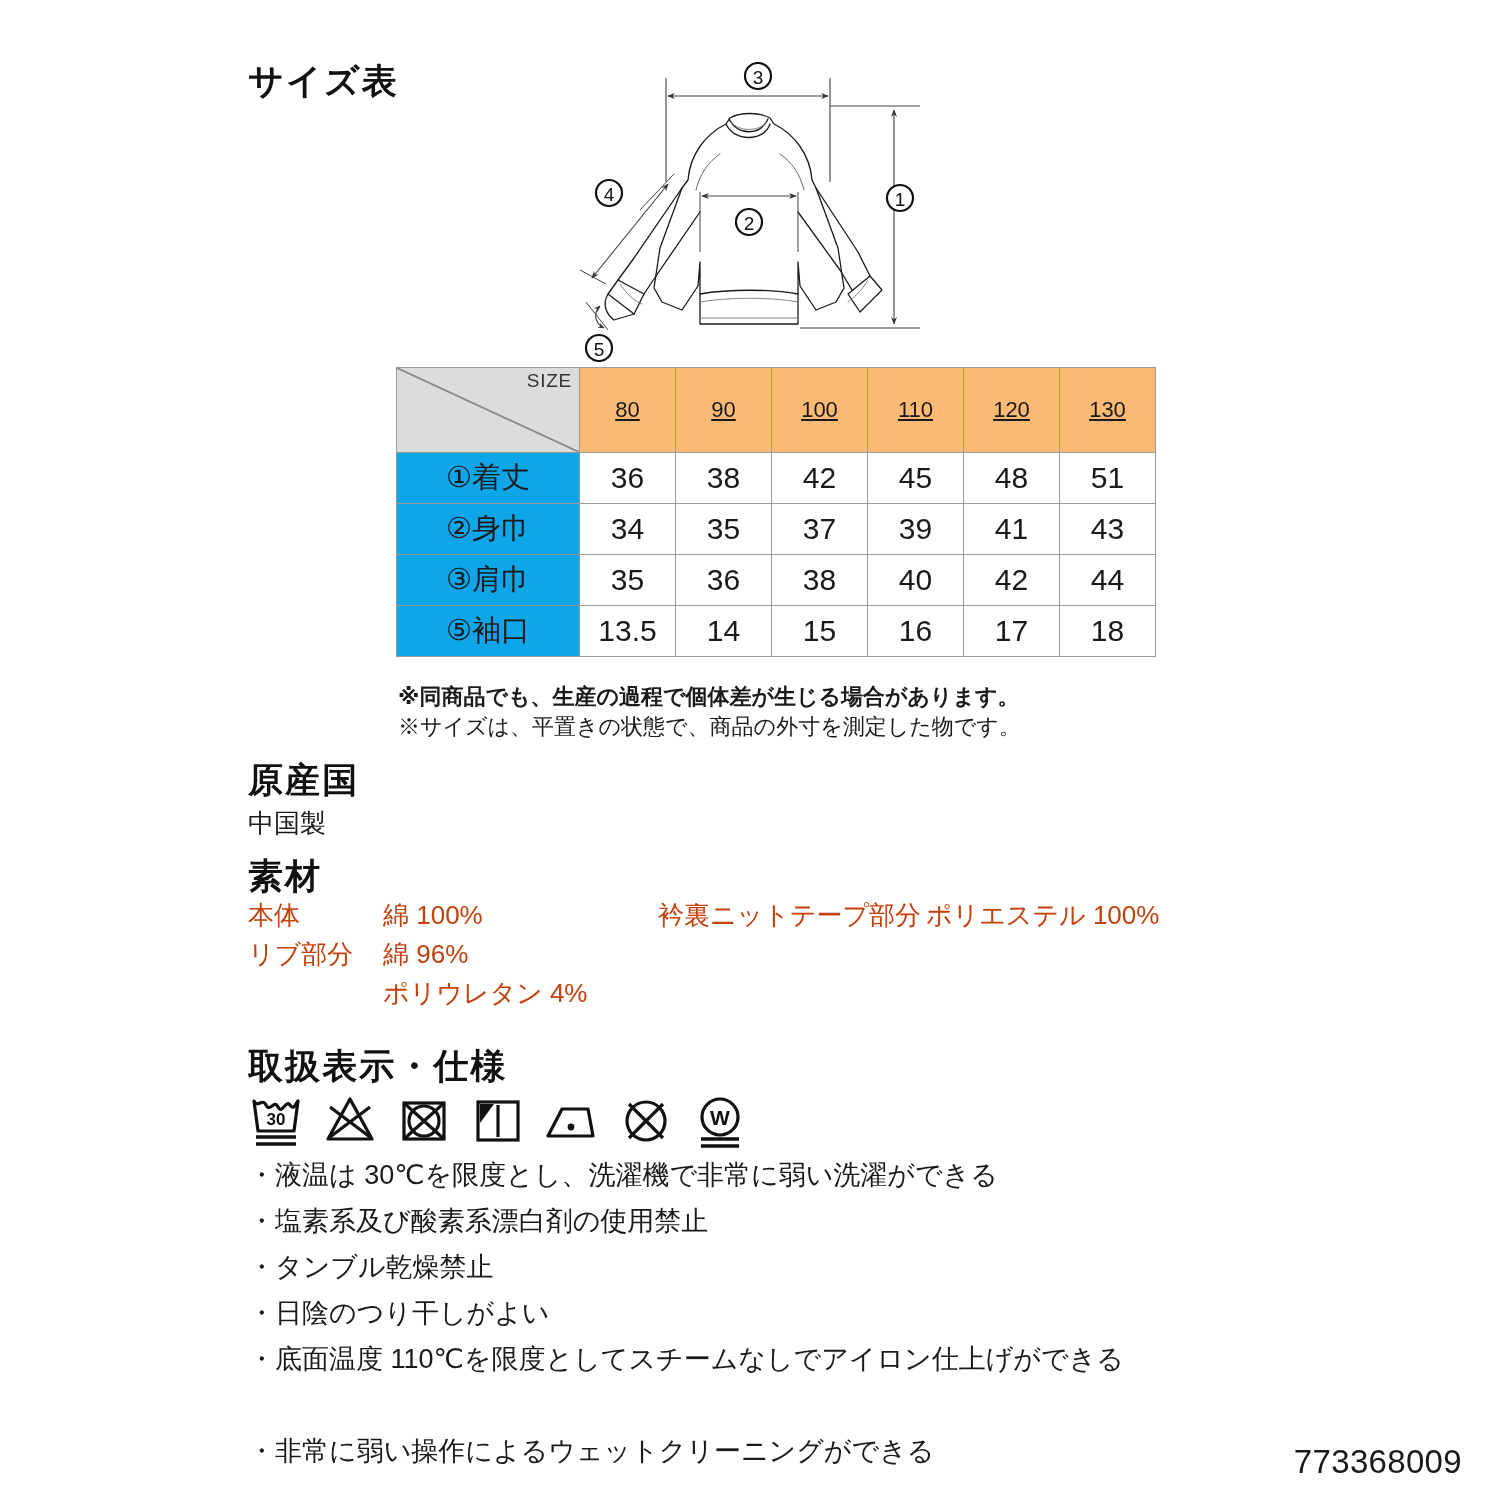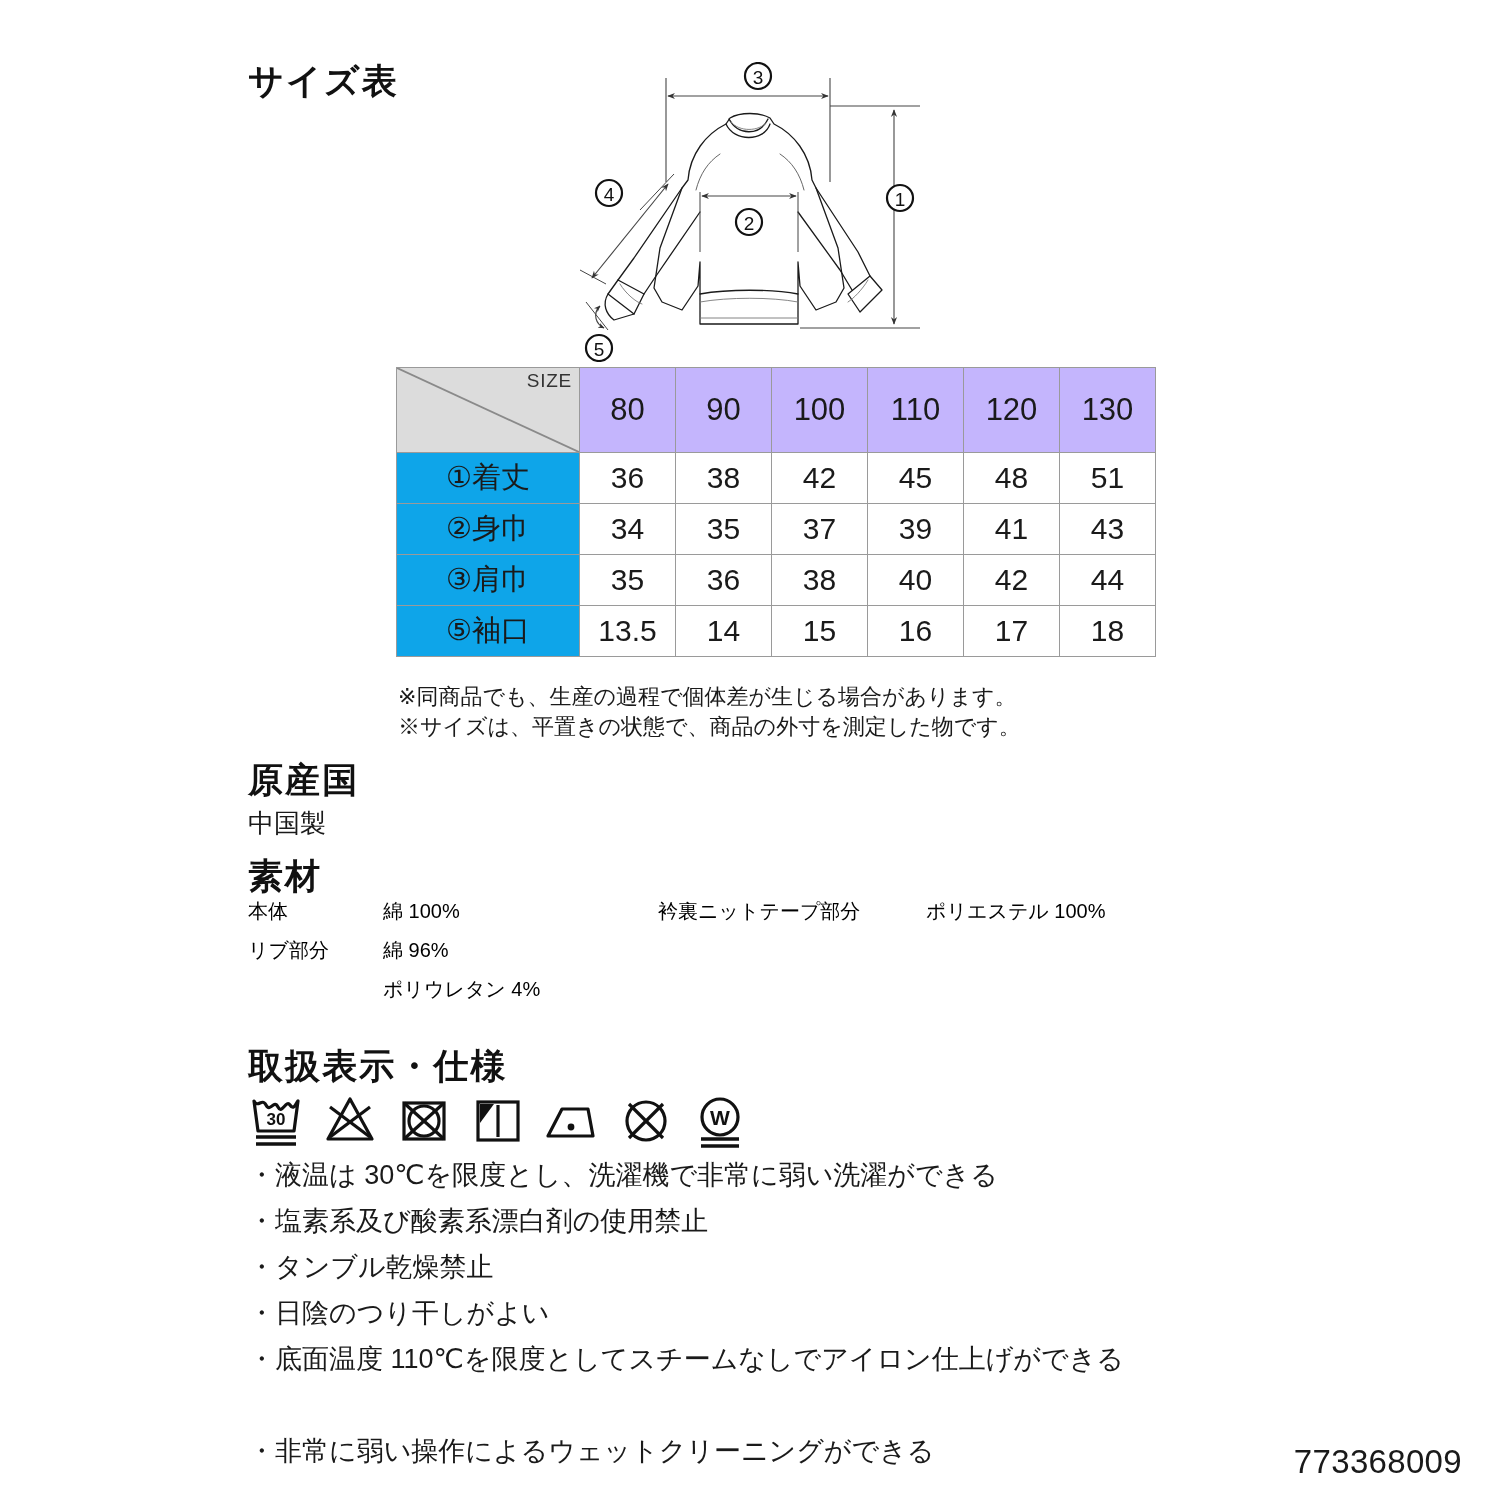--- a/index.html
+++ b/index.html
@@ -85,46 +85,47 @@
   #size-table .corner-cell .size-label {
     position: absolute;
     right: 7px;
     top: 2px;
     font-size: 19px;
     letter-spacing: 0.04em;
     color: #333;
   }
   #size-table thead th.size-col {
     width: 95px;
-    background: #c4b5fd;
-    font-size: 31px;
+    background: #fdba74;
+    font-size: 22px;
+    text-decoration: underline;
   }
   #size-table tbody th.row-label {
     background: #0ea5e9;
     font-size: 29px;
     text-align: center;
   }
   #size-table tbody td { background: #ffffff; }
 
   
   .footnote {
     position: absolute;
     font-size: 22px;
     color: #1a1a1a;
     white-space: nowrap;
     left: 398px;
   }
-  #footnote-0 { top: 682px; }
+  #footnote-0 { top: 682px; font-weight: bold; }
   #footnote-1 { top: 712px; font-family: Liberation Mono, monospace; }
 
   
   .mat-row {
     position: absolute;
-    font-size: 20px;
-    color: #000000;
+    font-size: 26px;
+    color: #c2410c;
     white-space: nowrap;
   }
   .mat-name { display: inline-block; width: 135px; }
   .mat-val  { display: inline-block; }
   #mat-0 { left: 248px; top: 898px; }
   #mat-1 { left: 248px; top: 937px; }
   #mat-2 { left: 248px; top: 976px; }
   #mat-extra { left: 658px; top: 898px; }
   #mat-extra .mat-name { width: 268px; }
 

